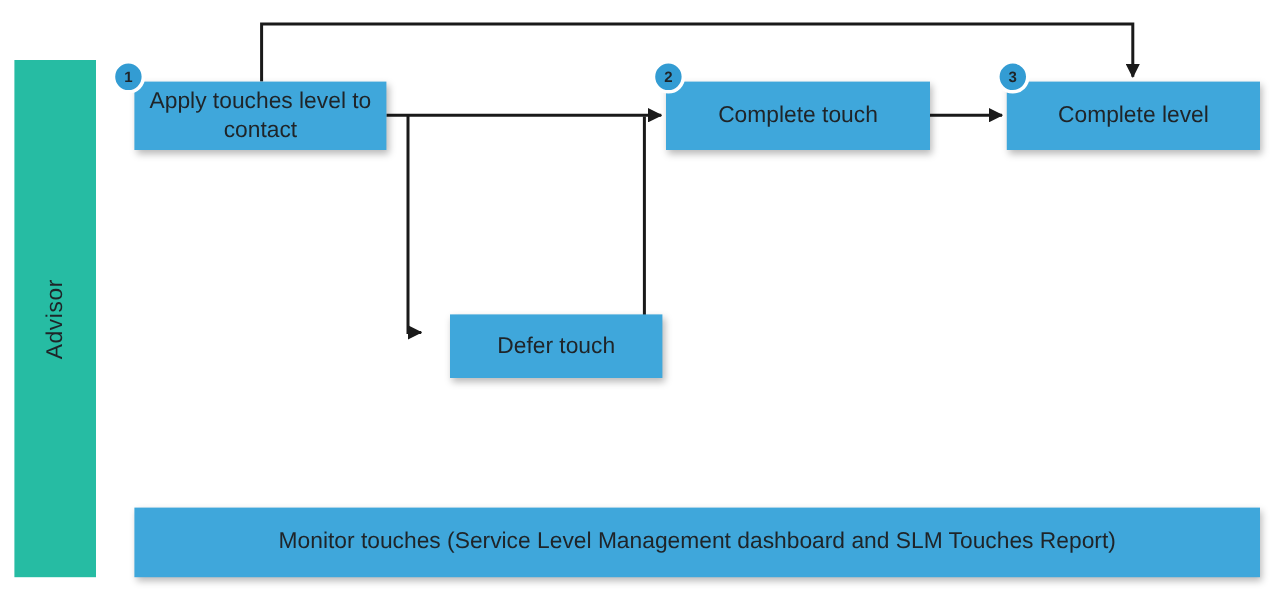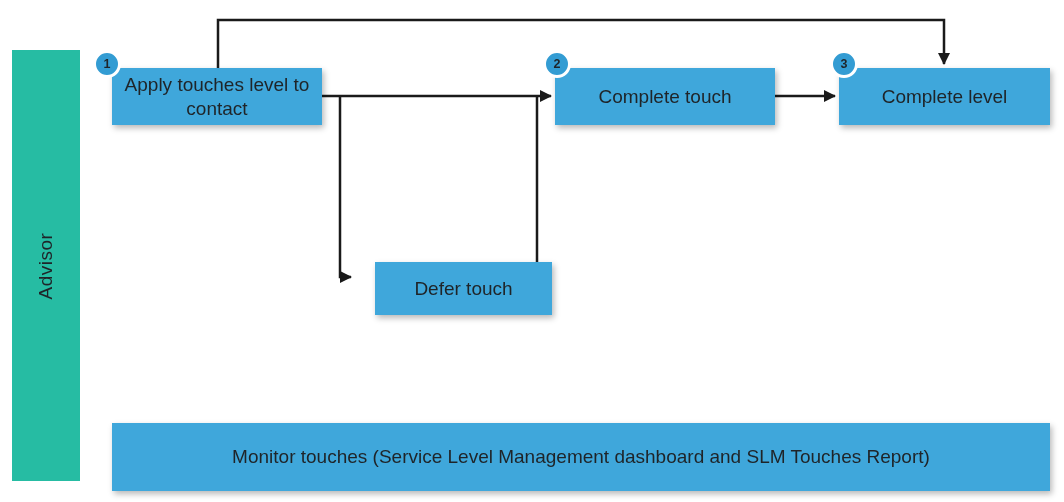--- a/index.html
+++ b/index.html
@@ -48,21 +48,21 @@
     color: var(--text-dark, #1F2428);
     font-size: 19px;
     line-height: 1.25;
     box-shadow: 2px 3px 6px rgba(0,0,0,0.28);
   }
   .node .label { padding: 0 6px; }
   .step1 { left: 112px; top: 68px; width: 210px; height: 57px; }
   .step2 { left: 555px; top: 68px; width: 220px; height: 57px; }
   .step3 { left: 839px; top: 68px; width: 211px; height: 57px; }
   .defer { left: 355px; top: 262px; width: 177px; height: 53px; margin-left: 20px; }
-  .monitor { left: 112px; top: 423px; width: 938px; height: 68px; }
+  .monitor { left: 112px; top: 423px; width: 938px; height: 58px; }
   .badge {
     position: absolute;
     width: 22px; height: 22px;
     border: 3px solid #ffffff;
     border-radius: 50%;
     background: var(--badge-blue, #339CD3);
     color: var(--text-dark, #13232D);
     font-size: 12.5px;
     font-weight: bold;
     display: flex;

